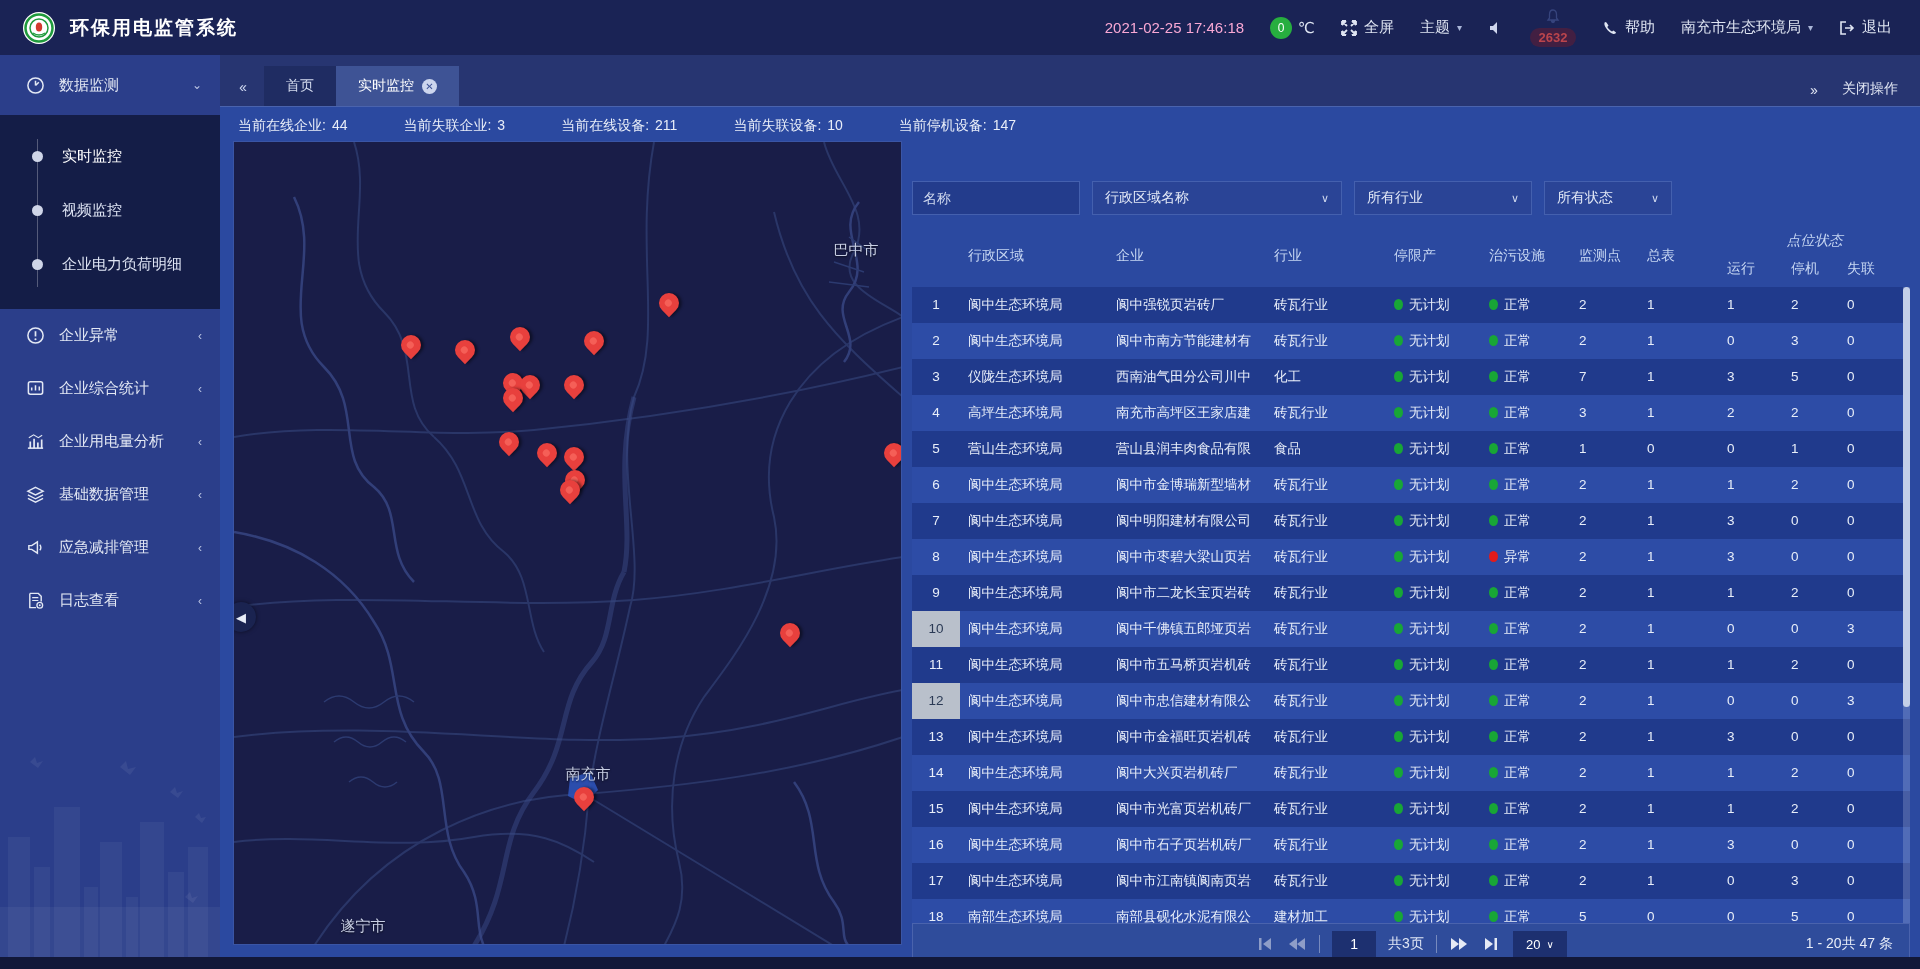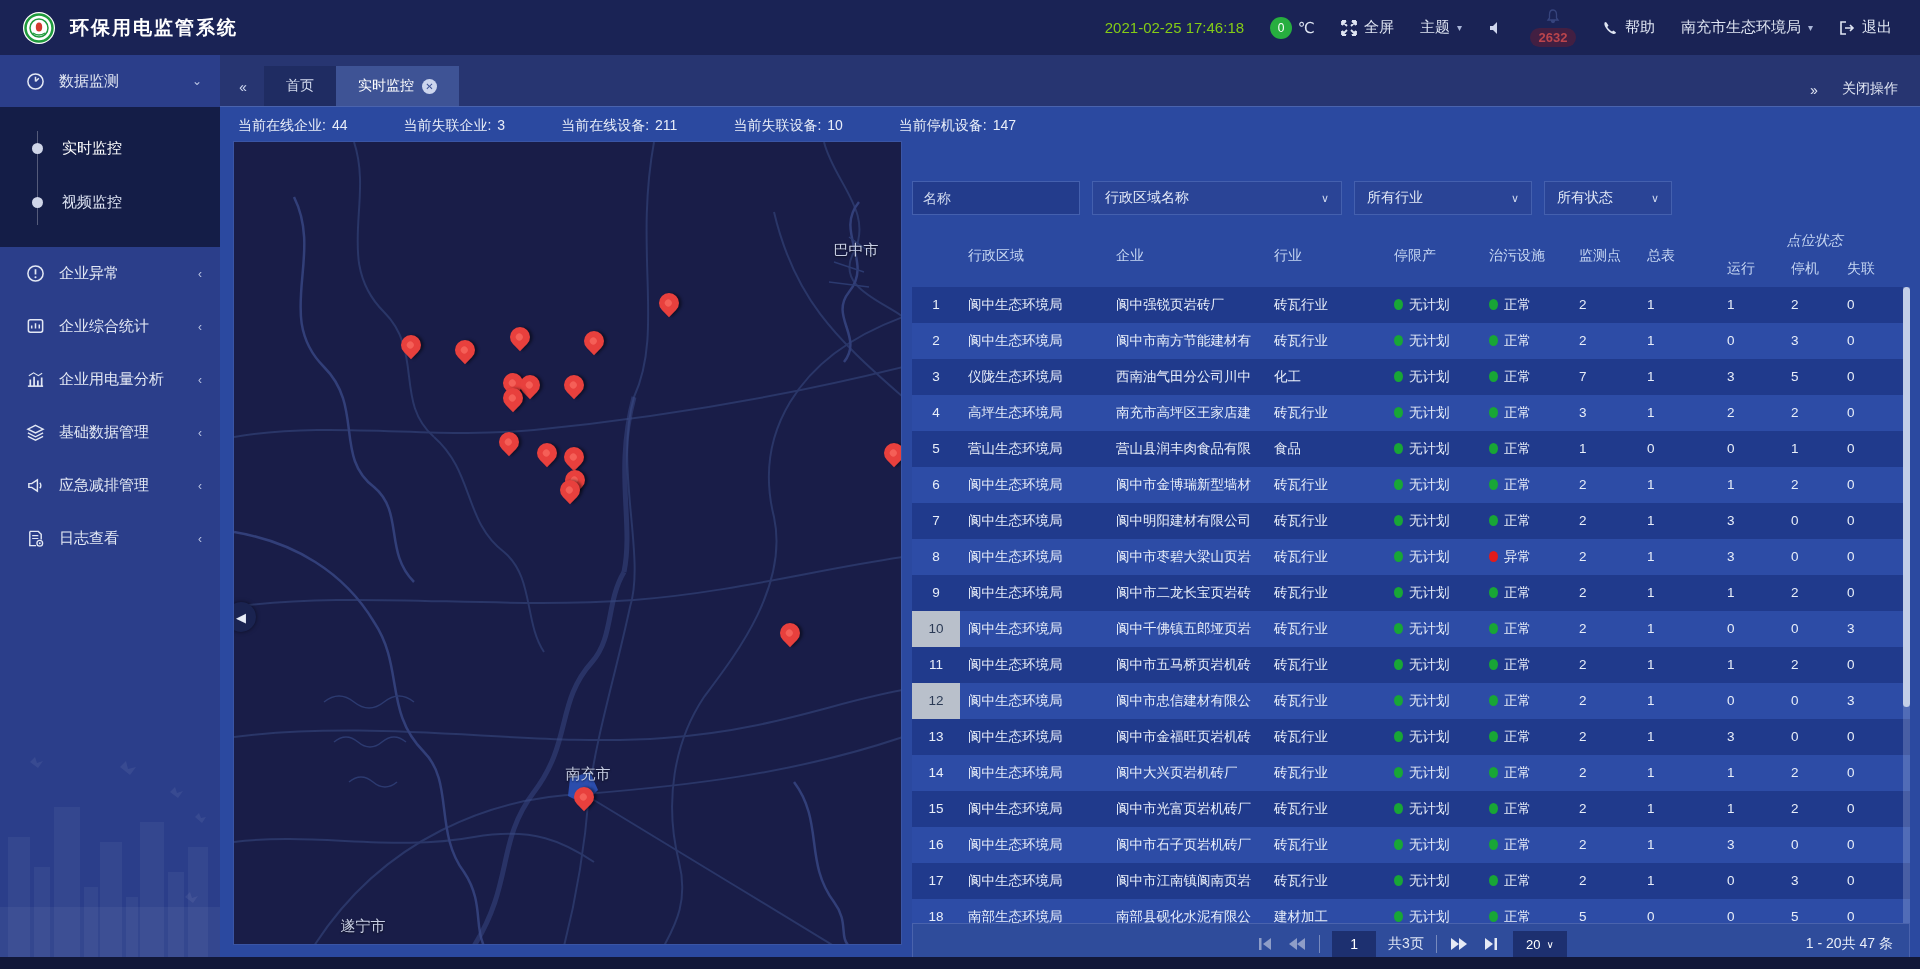--- a/index.html
+++ b/index.html
@@ -5,36 +5,36 @@
   * { margin:0; padding:0; box-sizing:border-box; }
   html,body { width:1920px; height:969px; overflow:hidden; }
   body { font-family:"Liberation Sans","DejaVu Sans",sans-serif; background:#121839; color:#e8edf8; }
   .app { position:relative; width:1920px; height:969px; background:#121839; }
 
   
   .header { position:absolute; left:0; top:0; width:1920px; height:55px; background:#1a2355; display:flex; align-items:center; z-index:5; }
   .logo { width:34px; height:34px; margin-left:22px; }
   .app-title { font-size:19px; font-weight:bold; color:#ffffff; margin-left:14px; letter-spacing:2px; }
   .header-right { margin-left:auto; display:flex; align-items:center; gap:26px; padding-right:28px; font-size:15px; color:#dfe5f2; }
-  .datetime { font-size:15px; color:#84cc16; }
+  .datetime { font-size:15px; color:#f9a8d4; }
   .temp-wrap { display:flex; align-items:center; gap:6px; }
   .temp-badge { width:22px; height:22px; border-radius:50%; background:#27ae3f; color:#fff; font-size:12px; display:flex; align-items:center; justify-content:center; }
   .hbtn { display:flex; align-items:center; gap:7px; cursor:pointer; white-space:nowrap; }
   .hicon { width:16px; height:16px; flex:0 0 auto; }
   .caret { font-size:10px; color:#aab6d8; }
   .badge-pill { min-width:46px; height:19px; border-radius:10px; background:#4a1f3f; color:#d84b4b; font-size:13px; font-weight:bold; display:flex; align-items:center; justify-content:center; padding:0 8px; }
   .bell-wrap { display:flex; align-items:center; gap:4px; opacity:.85;flex-direction:column; }
 
   
   .sidebar { position:absolute; left:0; top:55px; width:220px; height:902px; background:#2b3e8a; overflow:hidden; }
   .menu-item { height:53px; display:flex; align-items:center; padding:0 18px 0 26px; font-size:15px; color:#e3e8f4; cursor:pointer; }
   .menu-item .mi-icon { width:19px; height:19px; margin-right:14px; flex:0 0 auto; }
   .menu-item .mi-label { flex:1; }
   .menu-item .mi-arrow { font-size:12px; color:#b9c3e2; }
-  .menu-item.first { height:52px; }
+  .menu-item.first { height:60px; }
   .submenu { background:#141d47; position:relative; padding:14px 0 18px 0; }
   .submenu .rail { position:absolute; left:37px; top:24px; bottom:22px; width:1px; background:rgba(255,255,255,.28); }
   .sub-item { position:relative; height:54px; display:flex; align-items:center; padding-left:62px; font-size:15px; color:#dfe5f4; cursor:pointer; }
   .sub-item .dot { position:absolute; left:32px; width:11px; height:11px; border-radius:50%; background:#cfd5e8; }
   .sub-item.active { color:#ffffff; }
   .skyline { position:absolute; left:0; bottom:0; width:220px; height:210px; opacity:.9; }
 
   
   .content { position:absolute; left:220px; top:55px; width:1700px; height:902px; background:#2b49a0; }
 
@@ -176,20 +176,24 @@
     </div>
     <div class="submenu">
       <div class="rail"></div>
       <div class="sub-item active">
         <span class="dot"></span>
         <span>实时监控</span>
       </div>
       <div class="sub-item">
         <span class="dot"></span>
         <span>视频监控</span>
+      </div>
+      <div class="sub-item">
+        <span class="dot"></span>
+        <span>企业电力负荷明细</span>
       </div>
     </div>
     <div class="menu-item">
       <svg class="mi-icon" viewBox="0 0 20 20">
         <circle cx="10" cy="10" r="8" fill="none" stroke="#e3e8f4" stroke-width="1.6"></circle>
         <path d="M10 5.5 L10 11" stroke="#e3e8f4" stroke-width="1.8"></path>
         <circle cx="10" cy="14" r="1.1" fill="#e3e8f4"></circle>
       </svg>
       <span class="mi-label">企业异常</span>
       <span class="mi-arrow">‹</span>

